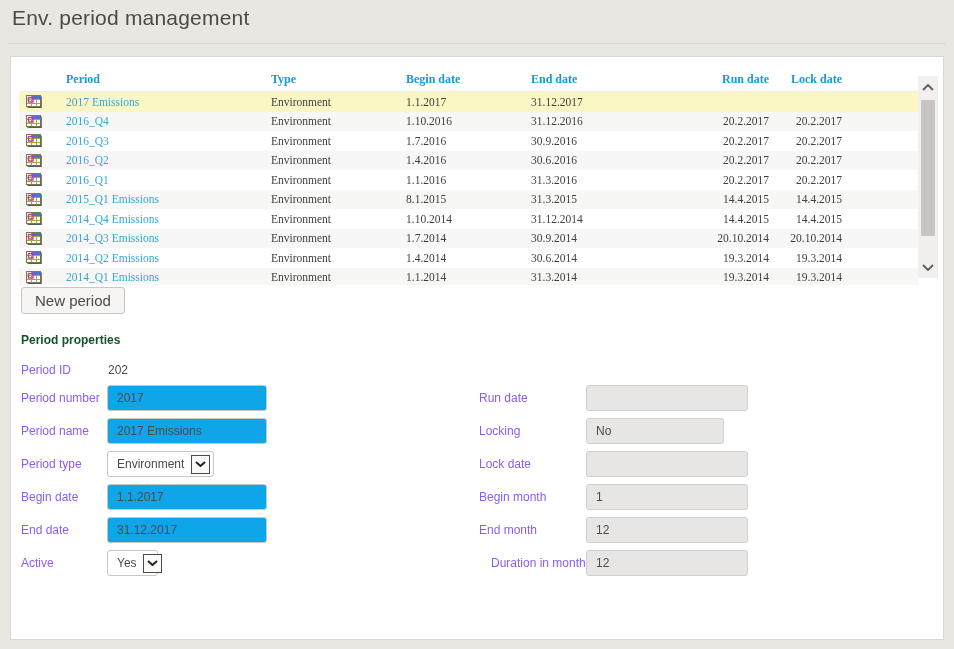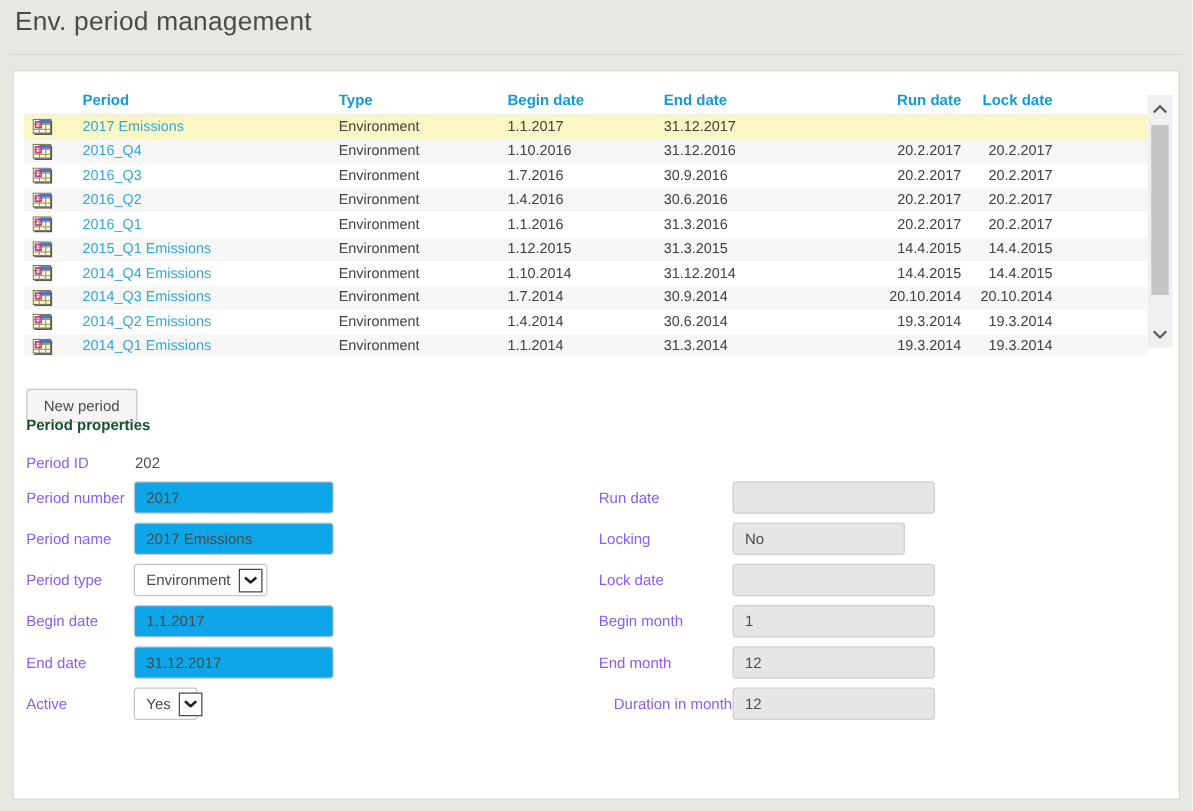--- a/index.html
+++ b/index.html
@@ -13,21 +13,21 @@
     position:absolute;left:12px;top:6px;margin:0;
     font-size:21px;font-weight:400;color:#4c4a47;letter-spacing:.2px;
   }
   .title-divider{position:absolute;left:8px;right:8px;top:43px;height:1px;background:#d8d6d0;}
   .panel{
     position:absolute;left:10px;top:56px;width:932px;height:582px;
     background:#ffffff;border:1px solid #d9d7d2;
   }
 
   
-  .table{position:absolute;left:8px;top:11px;width:919px;}
+  .table{position:absolute;left:8px;top:11px;width:919px;font-family:Liberation Serif, serif;}
   .thead,.trow{
     display:grid;
     grid-template-columns:47px 205px 135px 125px 175px 63px 73px 1fr;
     align-items:center;width:899px;
   }
   .thead{height:23px;border-bottom:1px solid #eeede8;}
   .hcell{font-size:12px;font-weight:bold;color:#149ad7;white-space:nowrap;cursor:pointer;}
   .hcell.right{text-align:right;}
   .tbody{width:899px;height:193px;overflow:hidden;}
   .trow{height:19.5px;font-size:11.5px;color:#3f3f3e;cursor:default;}
@@ -42,22 +42,22 @@
   .vscroll{position:absolute;top:8px;right:0;width:20px;height:202px;background:#f1f0ee;}
   .scroll-btn{position:absolute;left:0;width:20px;height:16px;display:flex;align-items:center;justify-content:center;cursor:pointer;}
   .scroll-btn.up{top:3px;}
   .scroll-btn.down{bottom:3px;}
   .scroll-thumb{position:absolute;left:3px;top:24px;width:14px;height:136px;background:#c5c4c2;cursor:pointer;}
 
   
   .btn{
     display:inline-flex;align-items:center;justify-content:center;
     background:#f6f5f3;border:1px solid #c9c7c2;border-radius:3px;
-    font-family:"Liberation Sans",sans-serif;font-size:12px;color:#4a4a48;
-    height:27px;padding:0 13px;cursor:pointer;box-sizing:border-box;white-space:nowrap;margin-top:24px;
+    font-family:"Liberation Sans",sans-serif;font-size:15px;color:#4a4a48;
+    height:27px;padding:0 13px;cursor:pointer;box-sizing:border-box;white-space:nowrap;
   }
   .new-period{position:absolute;left:10px;top:230px;}
   .actions{position:absolute;left:13px;top:540px;display:flex;gap:9px;}
 
   
   .form-heading{position:absolute;left:10px;top:276px;font-size:12px;font-weight:bold;color:#14532d;}
   .flabel{position:absolute;font-size:12px;color:#8b5cf6;white-space:nowrap;}
   .fvalue{position:absolute;font-size:12px;color:#4c4a47;}
   .tin{
     position:absolute;box-sizing:border-box;height:26px;
@@ -222,21 +222,21 @@
         <line x1="10.5" y1="4" x2="10.5" y2="11.5" stroke="#a8a544"></line>
         <line x1="1" y1="4.5" x2="14.5" y2="4.5" stroke="#a8a544"></line>
         <line x1="1" y1="8.5" x2="14.5" y2="8.5" stroke="#a8a544"></line>
         <rect x="2.5" y="2.5" width="4.5" height="4.5" fill="none" stroke="#c23a9e" stroke-width="1.4"></rect>
         <line x1="15.2" y1="1.5" x2="15.2" y2="12.8" stroke="#5a5a58" stroke-width="1.2"></line>
         <line x1="1.5" y1="12.4" x2="15.5" y2="12.4" stroke="#5a5a58" stroke-width="1.2"></line>
       </svg>
     </span>
     <a class="c-period" href="#">2015_Q1 Emissions</a>
     <span class="c-type">Environment</span>
-    <span class="c-begin">1.12.2015</span>
+    <span class="c-begin">8.1.2015</span>
     <span class="c-end">31.3.2015</span>
     <span class="c-run">14.4.2015</span>
     <span class="c-lock">14.4.2015</span>
     <span></span>
   </div>
 
   <div class="trow">
     <span class="c-icon">
       <svg width="16" height="13" viewBox="0 0 16 13">
         <rect x="0.5" y="0.5" width="14" height="11" fill="#fffef2" stroke="#7a7a55"></rect>

